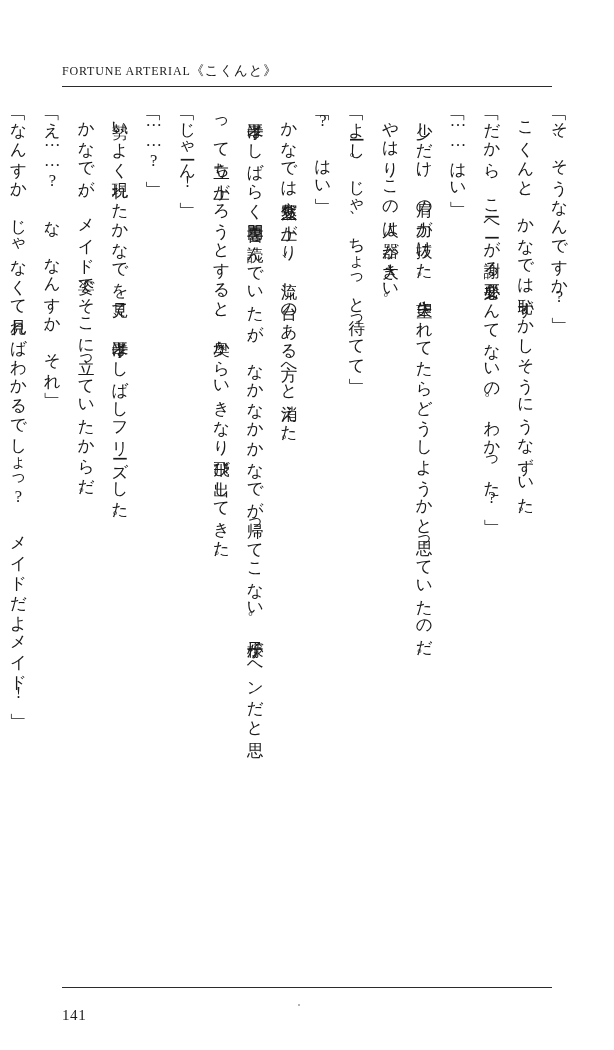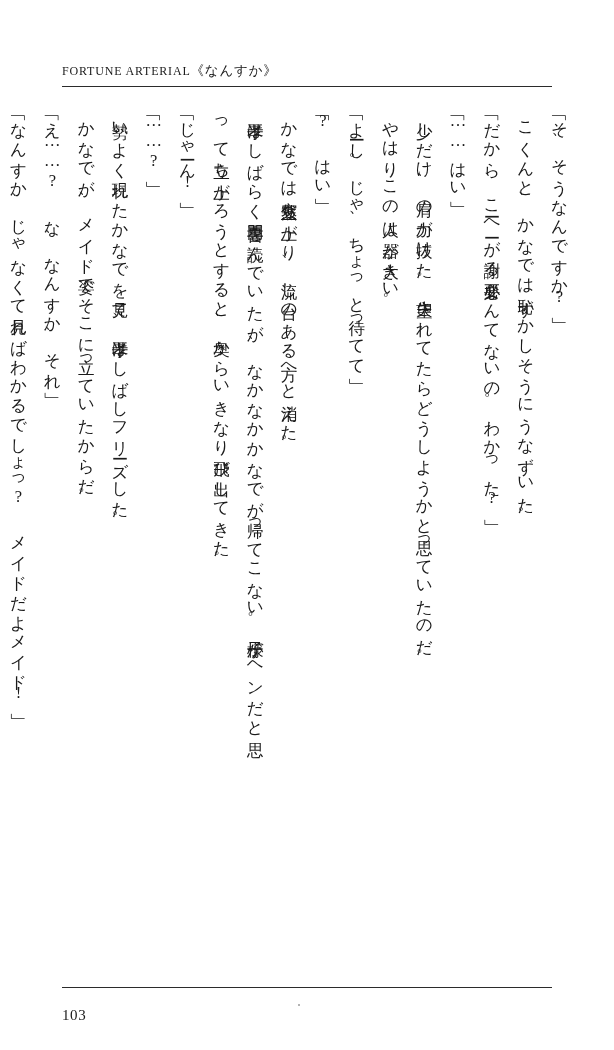--- a/index.html
+++ b/index.html
@@ -92,21 +92,21 @@
     background: #9a9a9a;
     border-radius: 50%;
   }
 </style>
 </head>
 <body>
 
 <div class="page">
 
   <div class="header">
-    <span class="head-title">FORTUNE ARTERIAL</span><span class="head-sub">《なんすか》</span>
+    <span class="head-title">FORTUNE ARTERIAL</span><span class="head-sub">《こくんと》</span>
   </div>
   <div class="rule"></div>
 
   <div class="body-text">
     <p>「そ、そうなんですか?」</p>
     <p>こくんと、かなでは恥ずかしそうにうなずいた。</p>
     <p>「だから、こーへーが謝る必要なんてないの。わかった?」</p>
     <p>「……はい」</p>
     <p>少しだけ、肩の力が抜けた。失望されてたらどうしようかと思っていたのだ。</p>
     <p>やはりこの人は器が大きい。</p>
@@ -118,15 +118,15 @@
     <p>「じゃーん!」</p>
     <p>「……?」</p>
     <p>勢いよく現れたかなでを見て、孝平はしばしフリーズした。</p>
     <p>かなでが、メイド姿でそこに立っていたからだ。</p>
     <p>「え……?　な、なんすか、それ」</p>
     <p>「なんすか、じゃなくて見ればわかるでしょっ?　メイドだよメイド!」</p>
   </div>
 
   <div class="bottom-rule"></div>
   <div class="dot"></div>
-  <div class="folio">103</div>
+  <div class="folio">141</div>
 
 </div>
 
 </body></html>

